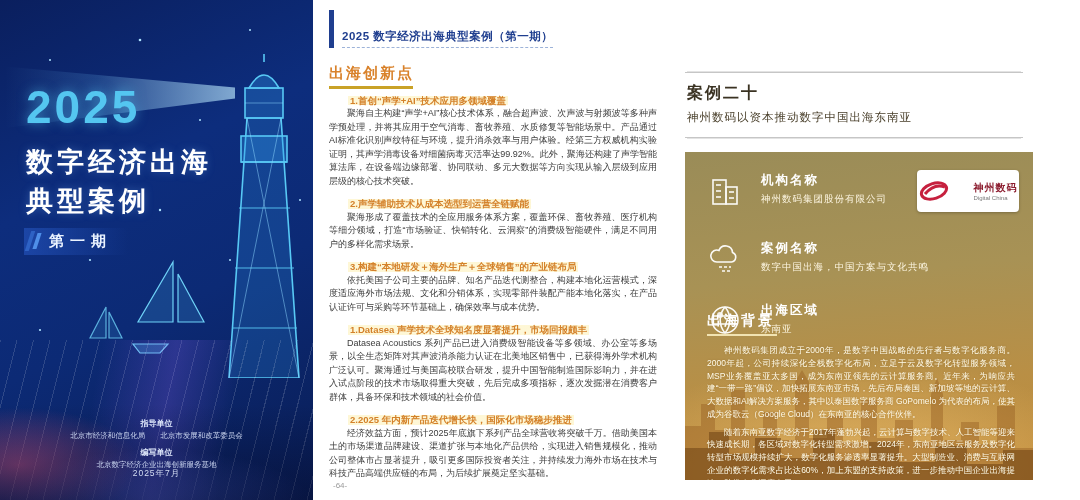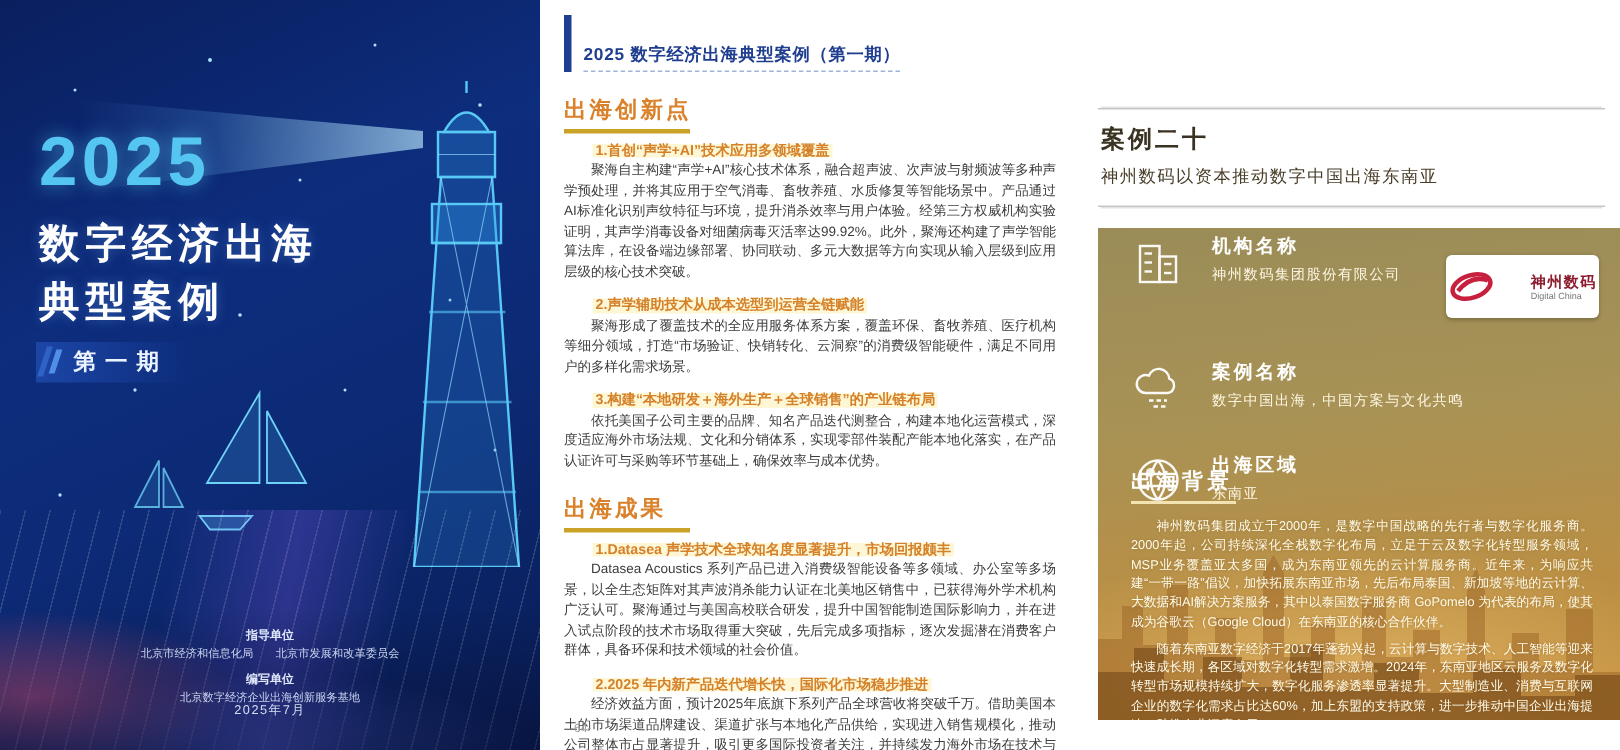--- a/index.html
+++ b/index.html
@@ -1,21 +1,21 @@
 <!DOCTYPE html>
 <html><head>
 <meta charset="utf-8">
 <style>
   html,body{margin:0;padding:0;background:#e9e9e9;}
   *{box-sizing:border-box;}
   body{font-family:"Liberation Sans","DejaVu Sans",sans-serif;}
   #stage{position:relative;width:1080px;height:500px;overflow:hidden;background:#fff;display:flex;}
 
   
-  .cover{position:relative;width:360px;height:500px;overflow:hidden;
+  .cover{position:relative;width:313px;height:500px;overflow:hidden;
     background:linear-gradient(155deg,#0a1f5e 0%,#0d2d7d 35%,#0c2a75 60%,#091d55 100%);}
   .cover .stars{position:absolute;inset:0;pointer-events:none;}
   .cover-year{position:absolute;left:26px;top:80px;font-size:46px;font-weight:bold;color:#54c6f0;letter-spacing:3px;text-shadow:0 0 12px rgba(84,198,240,.55);}
   .cover-title{position:absolute;left:26px;top:143px;color:#fff;font-size:27px;font-weight:bold;letter-spacing:4px;line-height:1.45;text-shadow:0 0 8px rgba(120,180,255,.35);font-family:Liberation Serif, serif;}
   .issue-badge{position:absolute;left:24px;top:228px;display:flex;align-items:center;background:linear-gradient(90deg,rgba(40,90,200,.55),rgba(40,90,200,0));padding:4px 16px 4px 4px;}
   .issue-bars{display:flex;margin-right:7px;}
   .issue-bars i{display:block;width:4px;height:16px;background:#4f8fe8;transform:skewX(-18deg);margin-right:3px;}
   .issue-bars i:first-child{background:#2e62c4;height:20px;margin-top:-2px;}
   .issue-text{color:#eaf3ff;font-size:15px;font-weight:bold;letter-spacing:6px;}
   .cover-credits{position:absolute;left:0;right:0;top:412px;text-align:center;color:#c9d4ef;font-size:7.5px;line-height:1.5;}
@@ -162,24 +162,20 @@
 
     <div class="sub-wrap"><span class="sub-head">1.首创“声学+AI”技术应用多领域覆盖</span></div>
     <p class="m-para">聚海自主构建“声学+AI”核心技术体系，融合超声波、次声波与射频波等多种声学预处理，并将其应用于空气消毒、畜牧养殖、水质修复等智能场景中。产品通过AI标准化识别声纹特征与环境，提升消杀效率与用户体验。经第三方权威机构实验证明，其声学消毒设备对细菌病毒灭活率达99.92%。此外，聚海还构建了声学智能算法库，在设备端边缘部署、协同联动、多元大数据等方向实现从输入层级到应用层级的核心技术突破。</p>
 
     <div class="sub-wrap"><span class="sub-head">2.声学辅助技术从成本选型到运营全链赋能</span></div>
     <p class="m-para">聚海形成了覆盖技术的全应用服务体系方案，覆盖环保、畜牧养殖、医疗机构等细分领域，打造“市场验证、快销转化、云洞察”的消费级智能硬件，满足不同用户的多样化需求场景。</p>
 
     <div class="sub-wrap"><span class="sub-head">3.构建“本地研发＋海外生产＋全球销售”的产业链布局</span></div>
     <p class="m-para">依托美国子公司主要的品牌、知名产品迭代测整合，构建本地化运营模式，深度适应海外市场法规、文化和分销体系，实现零部件装配产能本地化落实，在产品认证许可与采购等环节基础上，确保效率与成本优势。</p>
 
-    <div class="sec-head">
-      <span>出海成果</span>
-      <span class="ul"></span>
-    </div>
 
     <div class="sub-wrap"><span class="sub-head">1.Datasea 声学技术全球知名度显著提升，市场回报颇丰</span></div>
     <p class="m-para">Datasea Acoustics 系列产品已进入消费级智能设备等多领域、办公室等多场景，以全生态矩阵对其声波消杀能力认证在北美地区销售中，已获得海外学术机构广泛认可。聚海通过与美国高校联合研发，提升中国智能制造国际影响力，并在进入试点阶段的技术市场取得重大突破，先后完成多项指标，逐次发掘潜在消费客户群体，具备环保和技术领域的社会价值。</p>
 
     <div class="sub-wrap"><span class="sub-head">2.2025 年内新产品迭代增长快，国际化市场稳步推进</span></div>
     <p class="m-para">经济效益方面，预计2025年底旗下系列产品全球营收将突破千万。借助美国本土的市场渠道品牌建设、渠道扩张与本地化产品供给，实现进入销售规模化，推动公司整体市占显著提升，吸引更多国际投资者关注，并持续发力海外市场在技术与科技产品高端供应链的布局，为后续扩展奠定坚实基础。</p>
 
     <div class="pagenum">-64-</div>
   </section>
 
@@ -208,21 +204,21 @@
         <svg class="logo-swirl" viewBox="0 0 30 22">
           <ellipse cx="15" cy="11" rx="13" ry="7.5" fill="none" stroke="#c6203e" stroke-width="3" transform="rotate(-18 15 11)"></ellipse>
           <path d="M6,14 Q15,3 26,7" stroke="#c6203e" stroke-width="3" fill="none"></path>
         </svg>
         <div class="logo-txt">
           <div class="cn">神州数码</div>
           <div class="en">Digital China</div>
         </div>
       </div>
 
-      <div class="info-row" style="top:4px;">
+      <div class="info-row" style="top:20px;">
         <span class="info-ic">
           <svg viewBox="0 0 36 36" fill="none" stroke="#fff" stroke-width="1.6">
             <rect x="6" y="8" width="13" height="24"></rect>
             <rect x="19" y="15" width="11" height="17"></rect>
             <line x1="9" y1="13" x2="14" y2="13"></line>
               <line x1="9" y1="19" x2="14" y2="19"></line>
               <line x1="9" y1="25" x2="14" y2="25"></line>
             <line x1="22" y1="20" x2="27" y2="20"></line>
               <line x1="22" y1="26" x2="27" y2="26"></line>
           </svg>

